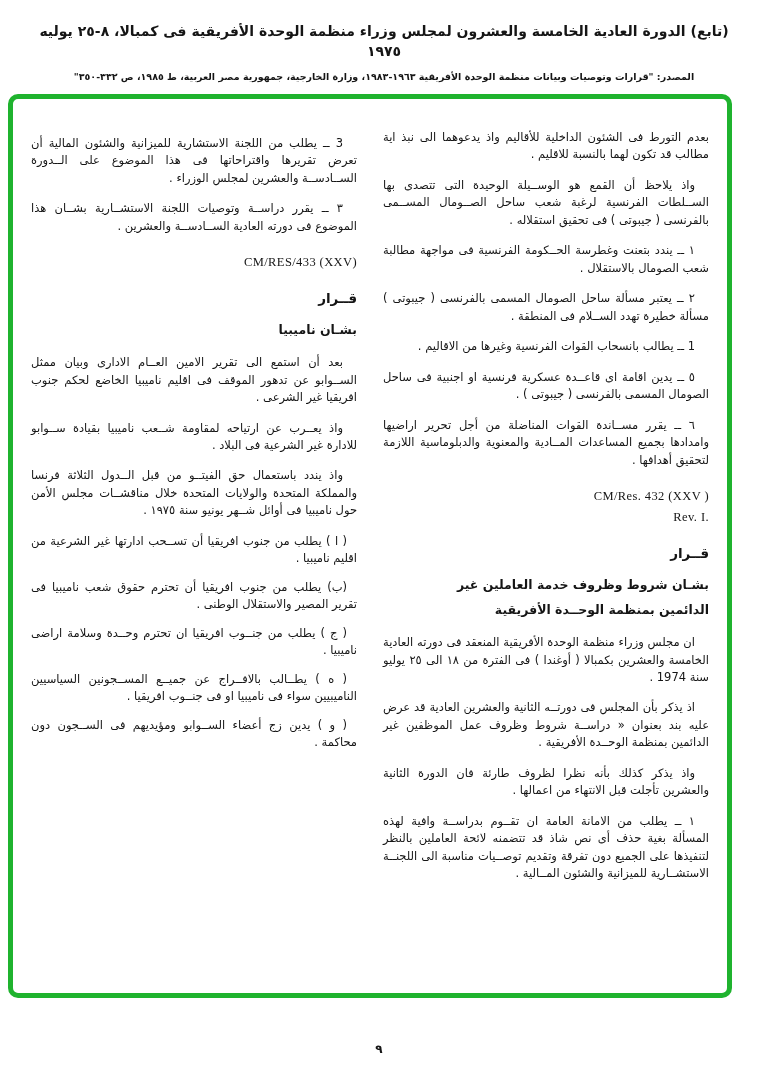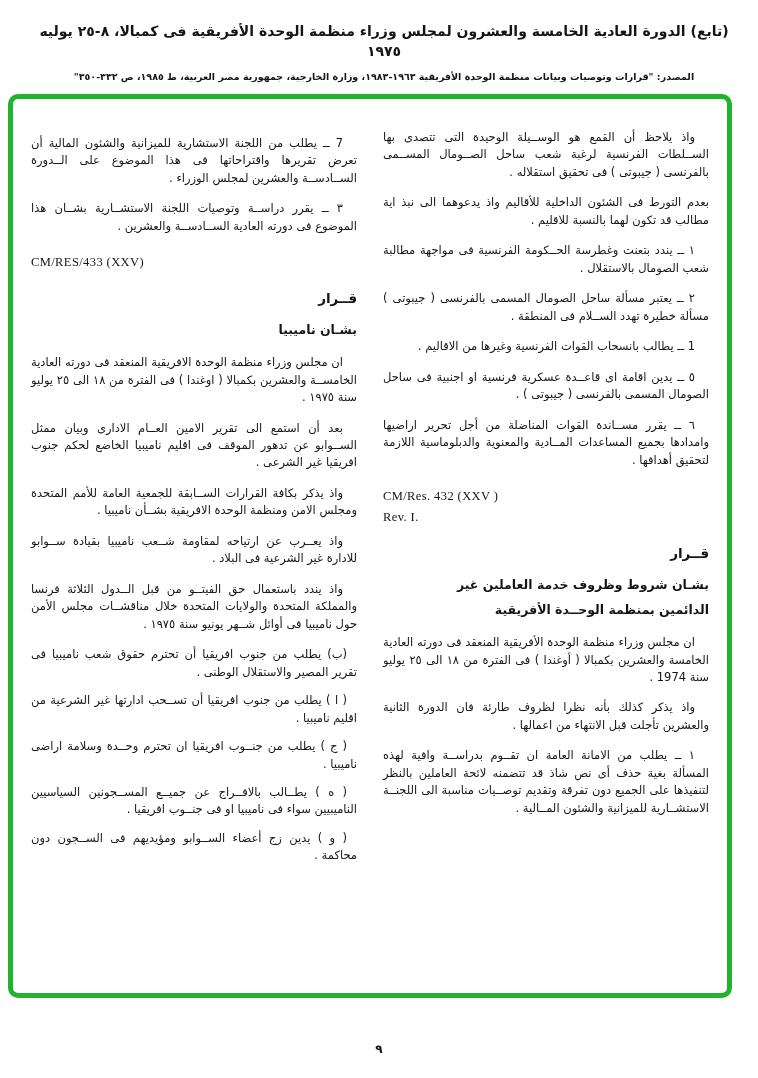--- a/index.html
+++ b/index.html
@@ -40,21 +40,21 @@
     font-size: 11.5px;
     line-height: 1.52;
   }
   .col-left { padding-top: 6px; }
 
   .para  { margin: 0 0 13px 0; text-indent: 14px; }
   .cont  { text-indent: 0; }
   .sub   { margin: 0 0 11px 0; text-indent: 10px; }
 
   .ref {
-    direction: ltr; text-align: left;
+    direction: ltr; text-align: right;
     font-family: "Liberation Serif", "DejaVu Serif", serif;
     font-size: 12.5px; letter-spacing: 0.4px;
     margin: 18px 0 2px 0;
   }
   .ref.second { margin: 2px 0 6px 0; }
 
   .res-title { font-weight: bold; font-size: 13.5px; margin: 16px 0 10px 0; text-indent: 0; }
   .res-sub   { text-align: right; font-weight: bold; font-size: 12.5px; line-height: 1.7; margin: 0 0 4px 0; text-indent: 0; }
   .res-sub.last { margin-bottom: 14px; }
 
@@ -70,57 +70,56 @@
 
 <div class="header">
   <div class="header-title">(تابع) الدورة العادية الخامسة والعشرون لمجلس وزراء منظمة الوحدة الأفريقية فى كمبالا، ٨-٢٥ يوليه ١٩٧٥</div>
   <div class="header-source">المصدر: "قرارات وتوصيات وبيانات منظمة الوحدة الأفريقية ١٩٦٣-١٩٨٣، وزارة الخارجية، جمهورية مصر العربية، ط ١٩٨٥، ص ٣٣٢-٣٥٠"</div>
 </div>
 
 <div class="frame">
   <div class="frame-content">
 
     <div class="col col-right">
+      <p class="para cont">بعدم التورط فى الشئون الداخلية للأقاليم واذ يدعوهما الى نبذ اية مطالب قد تكون لهما بالنسبة للاقليم .</p>
       <p class="para">واذ يلاحظ أن القمع هو الوســيلة الوحيدة التى تتصدى بها الســلطات الفرنسية لرغبة شعب ساحل الصــومال المســمى بالفرنسى ( جيبوتى ) فى تحقيق استقلاله .</p>
-      <p class="para cont">بعدم التورط فى الشئون الداخلية للأقاليم واذ يدعوهما الى نبذ اية مطالب قد تكون لهما بالنسبة للاقليم .</p>
       <p class="para">١ ــ يندد بتعنت وغطرسة الحــكومة الفرنسية فى مواجهة مطالبة شعب الصومال بالاستقلال .</p>
       <p class="para">٢ ــ يعتبر مسألة ساحل الصومال المسمى بالفرنسى ( جيبوتى ) مسألة خطيرة تهدد الســلام فى المنطقة .</p>
       <p class="para">1 ــ يطالب بانسحاب القوات الفرنسية وغيرها من الاقاليم .</p>
       <p class="para">٥ ــ يدين اقامة اى قاعــدة عسكرية فرنسية او اجنبية فى ساحل الصومال المسمى بالفرنسى ( جيبوتى ) .</p>
       <p class="para">٦ ــ يقرر مســاندة القوات المناضلة من أجل تحرير اراضيها وامدادها بجميع المساعدات المــادية والمعنوية والدبلوماسية اللازمة لتحقيق أهدافها .</p>
 
       <div class="ref">CM/Res. 432 (XXV )</div>
       <div class="ref second">Rev. I.</div>
 
       <p class="res-title">قــرار</p>
       <p class="res-sub">بشـان شروط وظروف خدمة العاملين غير</p>
       <p class="res-sub last">الدائمين بمنظمة الوحــدة الأفريقية</p>
 
       <p class="para">ان مجلس وزراء منظمة الوحدة الأفريقية المنعقد فى دورته العادية الخامسة والعشرين بكمبالا ( أوغندا ) فى الفترة من ١٨ الى ٢٥ يوليو سنة 1974 .</p>
+      <p class="para">اذ يذكر بأن المجلس فى دورتــه الثانية والعشرين العادية قد عرض عليه بند بعنوان « دراســة شروط وظروف عمل الموظفين غير الدائمين بمنظمة الوحــدة الأفريقية .</p>
       <p class="para">واذ يذكر كذلك بأنه نظرا لظروف طارئة فان الدورة الثانية والعشرين تأجلت قبل الانتهاء من اعمالها .</p>
       <p class="para">١ ــ يطلب من الامانة العامة ان تقــوم بدراســة وافية لهذه المسألة بغية حذف أى نص شاذ قد تتضمنه لائحة العاملين بالنظر لتنفيذها على الجميع دون تفرقة وتقديم توصــيات مناسبة الى اللجنــة الاستشــارية للميزانية والشئون المــالية .</p>
     </div>
 
     <div class="col col-left">
-      <p class="para">7 ــ يطلب من اللجنة الاستشارية للميزانية والشئون المالية أن تعرض تقريرها واقتراحاتها فى هذا الموضوع على الــدورة الســادســة والعشرين لمجلس الوزراء .</p>
+      <p class="para">3 ــ يطلب من اللجنة الاستشارية للميزانية والشئون المالية أن تعرض تقريرها واقتراحاتها فى هذا الموضوع على الــدورة الســادســة والعشرين لمجلس الوزراء .</p>
       <p class="para">٣ ــ يقرر دراســة وتوصيات اللجنة الاستشــارية بشــان هذا الموضوع فى دورته العادية الســادســة والعشرين .</p>
 
       <div class="ref">CM/RES/433 (XXV)</div>
 
       <p class="res-title">قــرار</p>
       <p class="res-sub last">بشـان ناميبيا</p>
 
-      <p class="para">ان مجلس وزراء منظمة الوحدة الافريقية المنعقد فى دورته العادية الخامســة والعشرين بكمبالا ( اوغندا ) فى الفترة من ١٨ الى ٢٥ يوليو سنة ١٩٧٥ .</p>
       <p class="para">بعد أن استمع الى تقرير الامين العــام الادارى وبيان ممثل الســوابو عن تدهور الموقف فى اقليم ناميبيا الخاضع لحكم جنوب افريقيا غير الشرعى .</p>
-      <p class="para">واذ يذكر بكافة القرارات الســابقة للجمعية العامة للأمم المتحدة ومجلس الامن ومنظمة الوحدة الافريقية بشــأن ناميبيا .</p>
       <p class="para">واذ يعــرب عن ارتياحه لمقاومة شــعب ناميبيا بقيادة ســوابو للادارة غير الشرعية فى البلاد .</p>
       <p class="para">واذ يندد باستعمال حق الفيتــو من قبل الــدول الثلاثة فرنسا والمملكة المتحدة والولايات المتحدة خلال مناقشــات مجلس الأمن حول ناميبيا فى أوائل شــهر يونيو سنة ١٩٧٥ .</p>
 
+      <p class="sub">( ا ) يطلب من جنوب افريقيا أن تســحب ادارتها غير الشرعية من اقليم ناميبيا .</p>
       <p class="sub">(ب) يطلب من جنوب افريقيا أن تحترم حقوق شعب ناميبيا فى تقرير المصير والاستقلال الوطنى .</p>
-      <p class="sub">( ا ) يطلب من جنوب افريقيا أن تســحب ادارتها غير الشرعية من اقليم ناميبيا .</p>
       <p class="sub">( ج ) يطلب من جنــوب افريقيا ان تحترم وحــدة وسلامة اراضى ناميبيا .</p>
       <p class="sub">( ه ) يطــالب بالافــراج عن جميــع المســجونين السياسيين الناميبيين سواء فى ناميبيا او فى جنــوب افريقيا .</p>
       <p class="sub">( و ) يدين زج أعضاء الســوابو ومؤيديهم فى الســجون دون محاكمة .</p>
     </div>
 
   </div>
 </div>
 
 <div class="page-number">٩</div>
 

